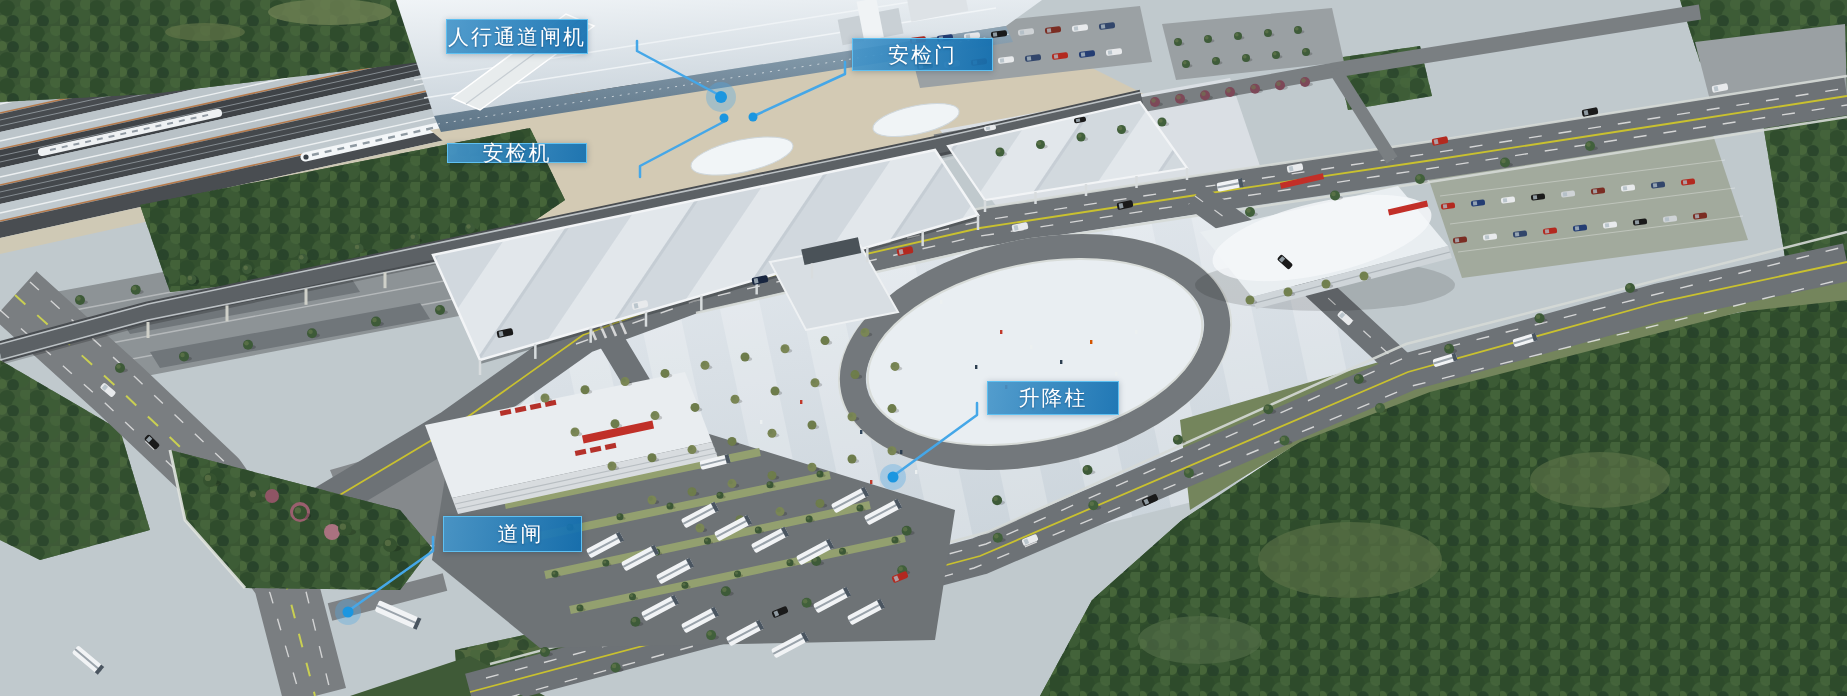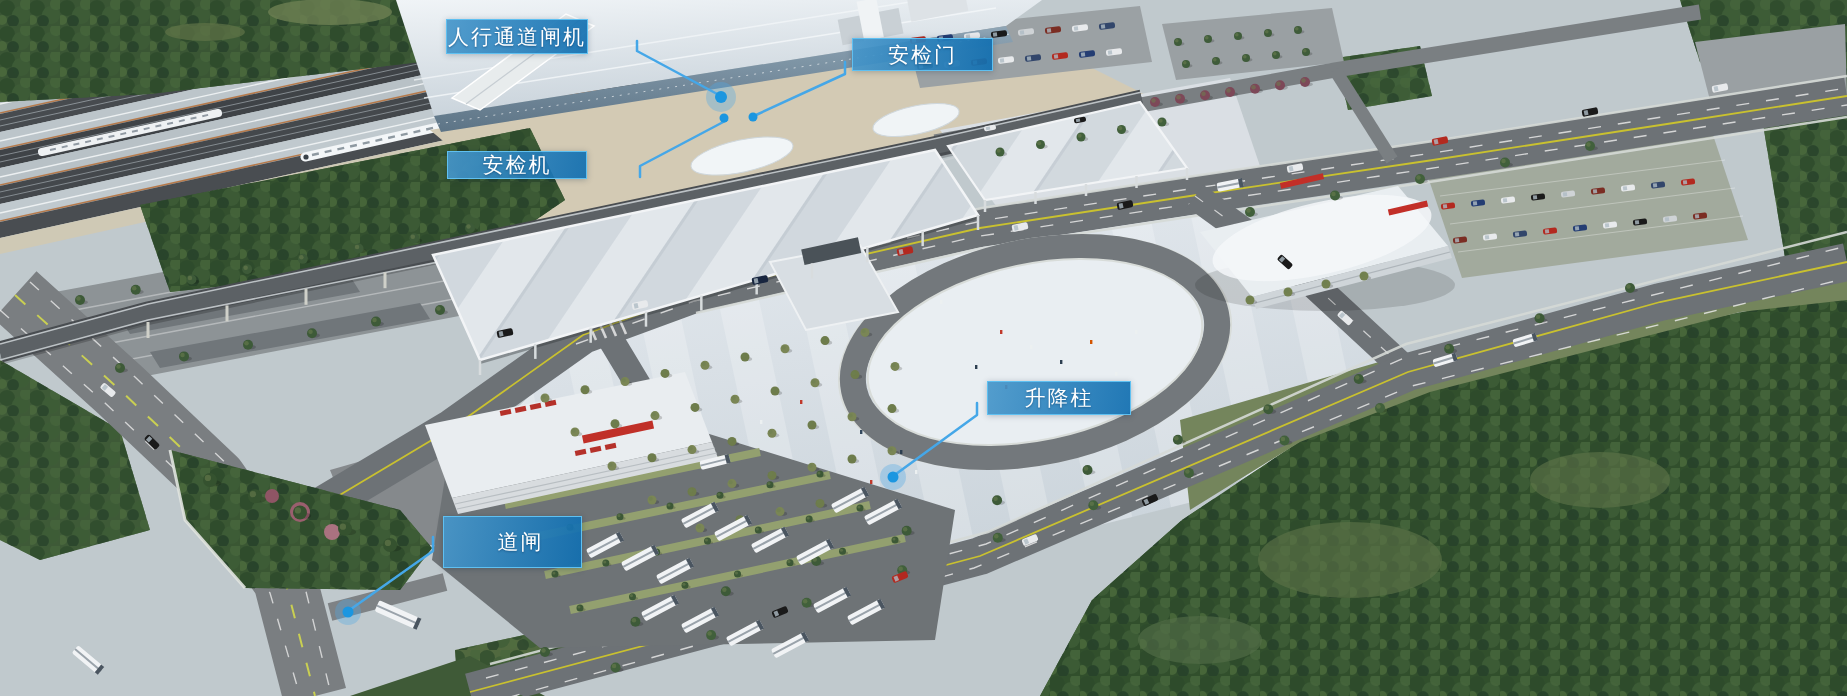--- a/index.html
+++ b/index.html
@@ -1067,23 +1067,23 @@
       <circle cx="348" cy="612" r="13" fill="rgba(80,170,230,0.35)"></circle>
       <circle cx="348" cy="612" r="5.5" fill="#1b96e0"></circle>
     </svg>
 
 <div class="callout" style="left: 446px; top: 19px; width: 142px; height: 35px;">
   <span>人行通道闸机</span>
 </div>
 <div class="callout" style="left: 852px; top: 38px; width: 141px; height: 33px;">
   <span>安检门</span>
 </div>
-<div class="callout" style="left: 447px; top: 151px; width: 140px; height: 28px; text-align: right;">
+<div class="callout" style="left: 447px; top: 143px; width: 140px; height: 20px; text-align: right;">
   <span>安检机</span>
 </div>
-<div class="callout" style="left: 987px; top: 381px; width: 144px; height: 34px;">
+<div class="callout" style="left: 987px; top: 381px; width: 132px; height: 34px;">
   <span>升降柱</span>
 </div>
-<div class="callout" style="left: 443px; top: 516px; width: 139px; height: 52px; padding-left: 16px;">
+<div class="callout" style="left: 443px; top: 516px; width: 139px; height: 36px; padding-left: 16px;">
   <span>道闸</span>
 </div>
 
 </div>
 
 </body></html>

